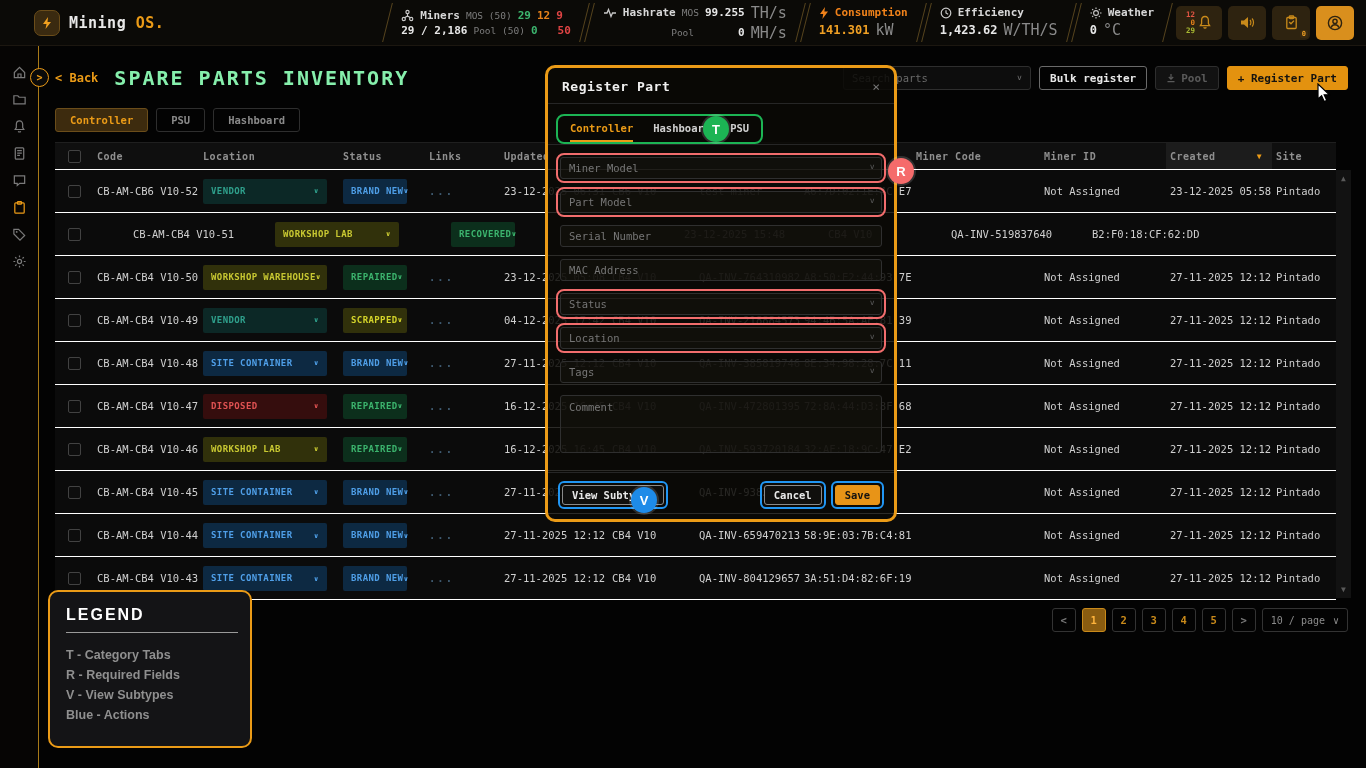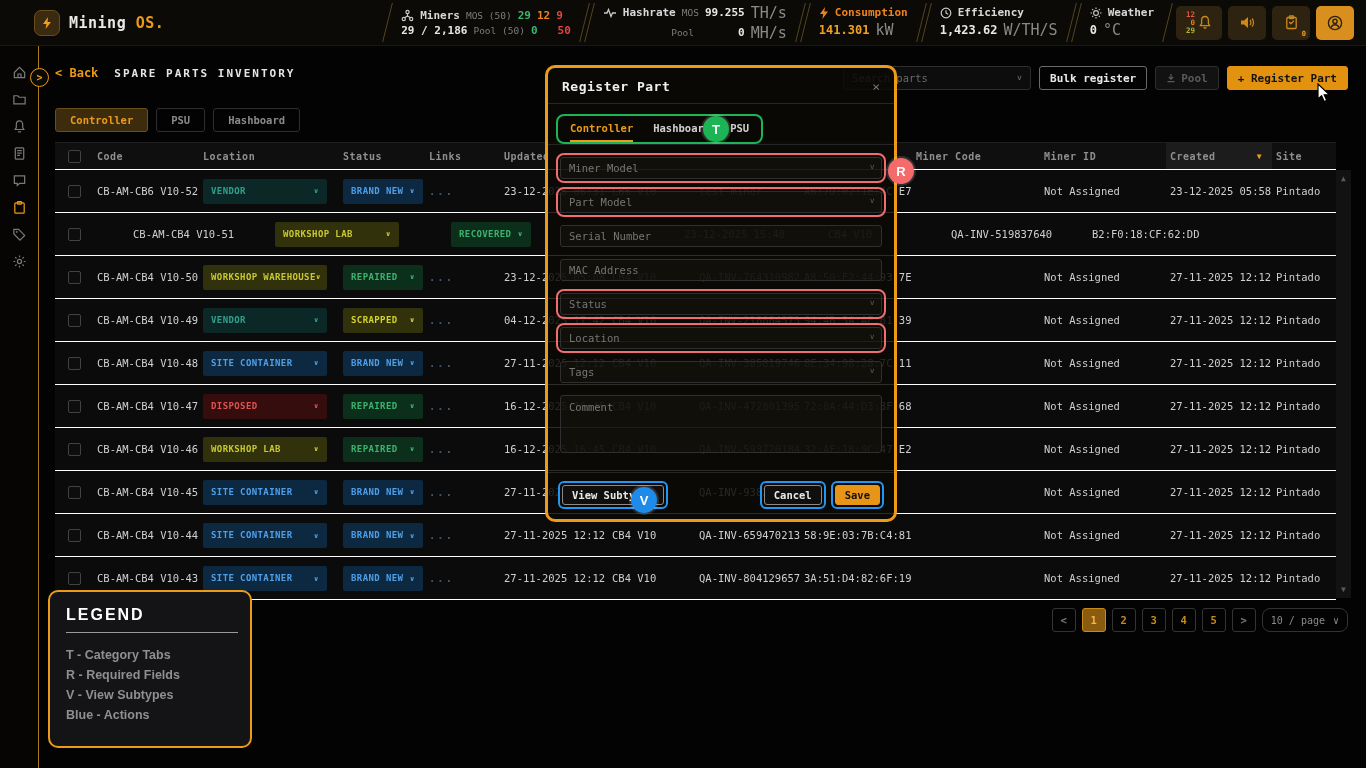--- a/index.html
+++ b/index.html
@@ -42,21 +42,21 @@
     display:flex; flex-direction:column; align-items:center; padding-top:18px; gap:11px; }
   .side-line { position:absolute; left:38px; top:46px; bottom:0; width:1px; background:#a87a18; z-index:21; }
   .side-ic { width:16px; height:16px; display:flex; align-items:center; justify-content:center; cursor:pointer; }
   .expand-btn { position:absolute; left:30px; top:68px; width:19px; height:19px; border-radius:50%;
     border:1.5px solid #eb9b17; background:#0a0a0a; color:#eb9b17; font-size:10px; font-weight:bold;
     display:flex; align-items:center; justify-content:center; z-index:25; cursor:pointer; }
 
   
   .page-head { position:absolute; left:55px; top:66px; display:flex; align-items:center; gap:16px; }
   .back-link { color:#eb9b17; font-size:12px; font-weight:bold; cursor:pointer; }
-  .page-title { color:#e5e5e5; font-size:11px; font-weight:bold; letter-spacing:2px; }
+  .page-title { color:#86efac; font-size:20px; font-weight:bold; letter-spacing:2px; }
   .toolbar { position:absolute; top:66px; right:18px; display:flex; align-items:center; gap:8px; }
   .search-box { width:188px; height:24px; background:#0d0d0d; border:1px solid #2e2e2e; border-radius:3px;
     display:flex; align-items:center; justify-content:space-between; padding:0 8px; color:#6a6a6a; font-size:10.5px; }
   .btn { height:24px; padding:0 10px; display:flex; align-items:center; gap:5px; font-size:11px; font-weight:bold;
     border-radius:3px; cursor:pointer; white-space:nowrap; }
   .btn-outline { border:1px solid #6a6a6a; color:#e8e8e8; background:transparent; }
   .btn-disabled { border:1px solid #2e2e2e; color:#5a5a5a; background:#121212; }
   .btn-primary { background:#e3920f; color:#151310; border:1px solid #e3920f; }
 
   
@@ -72,39 +72,39 @@
   .trow.body { height:43px; }
   .th { font-size:10px; font-weight:bold; color:#8f8f8f; padding-left:4px; letter-spacing:.5px; position:relative; height:100%; display:flex; align-items:center; }
   .th.sorted { background:#1c1c1c; justify-content:space-between; padding-right:10px; }
   .th.sorted .sort-ic { color:#eb9b17; font-size:8px; }
   .td { font-size:10.5px; color:#cfcfcf; padding-left:4px; white-space:nowrap; overflow:hidden; }
   .cell-check { display:flex; justify-content:center; }
   .checkbox { width:13px; height:13px; border:1px solid #424242; border-radius:2px; background:#0d0d0d; cursor:pointer; }
   .pill { height:25px; border-radius:2px; display:flex; align-items:center; justify-content:space-between;
     padding:0 8px; font-size:9px; font-weight:bold; letter-spacing:.4px; cursor:pointer; }
   .pill .chev { font-size:8px; transform:scaleY(.8); }
-  .pill-loc { width:124px; } .pill-st { width:80px; }
+  .pill-loc { width:124px; } .pill-st { width:64px; }
   .pill.teal   { background:#0c2826; color:#2fa08c; }
   .pill.olive  { background:#31310b; color:#c8c832; }
   .pill.blue   { background:#0d2942; color:#4f9fe8; }
   .pill.red    { background:#350d0d; color:#e05252; }
   .pill.green  { background:#0c2f1c; color:#3cb46e; }
   .pill.yellow { background:#31310b; color:#d4d42a; }
   .links-dots { color:#3f5a70; font-weight:bold; letter-spacing:2px; cursor:pointer; }
   .scrollbar { position:absolute; left:1336px; top:170px; width:15px; height:428px; background:#121212; z-index:5;
     display:flex; flex-direction:column; justify-content:space-between; align-items:center; padding:4px 0; }
   .scroll-ar { color:#5a5a5a; font-size:8px; cursor:pointer; }
 
   
   .pagination { position:absolute; top:608px; right:18px; display:flex; gap:6px; align-items:center; }
   .pg { width:24px; height:24px; border:1px solid #333; border-radius:3px; display:flex; align-items:center;
     justify-content:center; font-size:10.5px; font-weight:bold; color:#c98a1a; cursor:pointer; }
   .pg.nav { color:#777; }
   .pg.active { background:#8a5c10; border-color:#c98a1a; color:#ffb43c; }
-  .per-page { height:24px; border:1px solid #333; border-radius:8px; color:#8a8a8a; font-size:10px;
+  .per-page { height:24px; border:1px solid #333; border-radius:3px; color:#8a8a8a; font-size:10px;
     display:flex; align-items:center; gap:8px; padding:0 8px; cursor:pointer; }
 
   
   .legend { position:absolute; left:48px; top:590px; width:204px; height:158px; background:#141416;
     border:2px solid #eb9b17; border-radius:10px; padding:14px 16px; z-index:40;
     font-family:"Liberation Sans", sans-serif; }
   .legend-title { color:#ffffff; font-weight:bold; font-size:16px; letter-spacing:2px; }
   .legend-hr { border:none; border-top:1px solid #9a9a9a; margin:8px 0 12px; width:172px; }
   .legend-item { color:#8f8f8f; font-weight:bold; font-size:12.5px; line-height:20px; }
 

